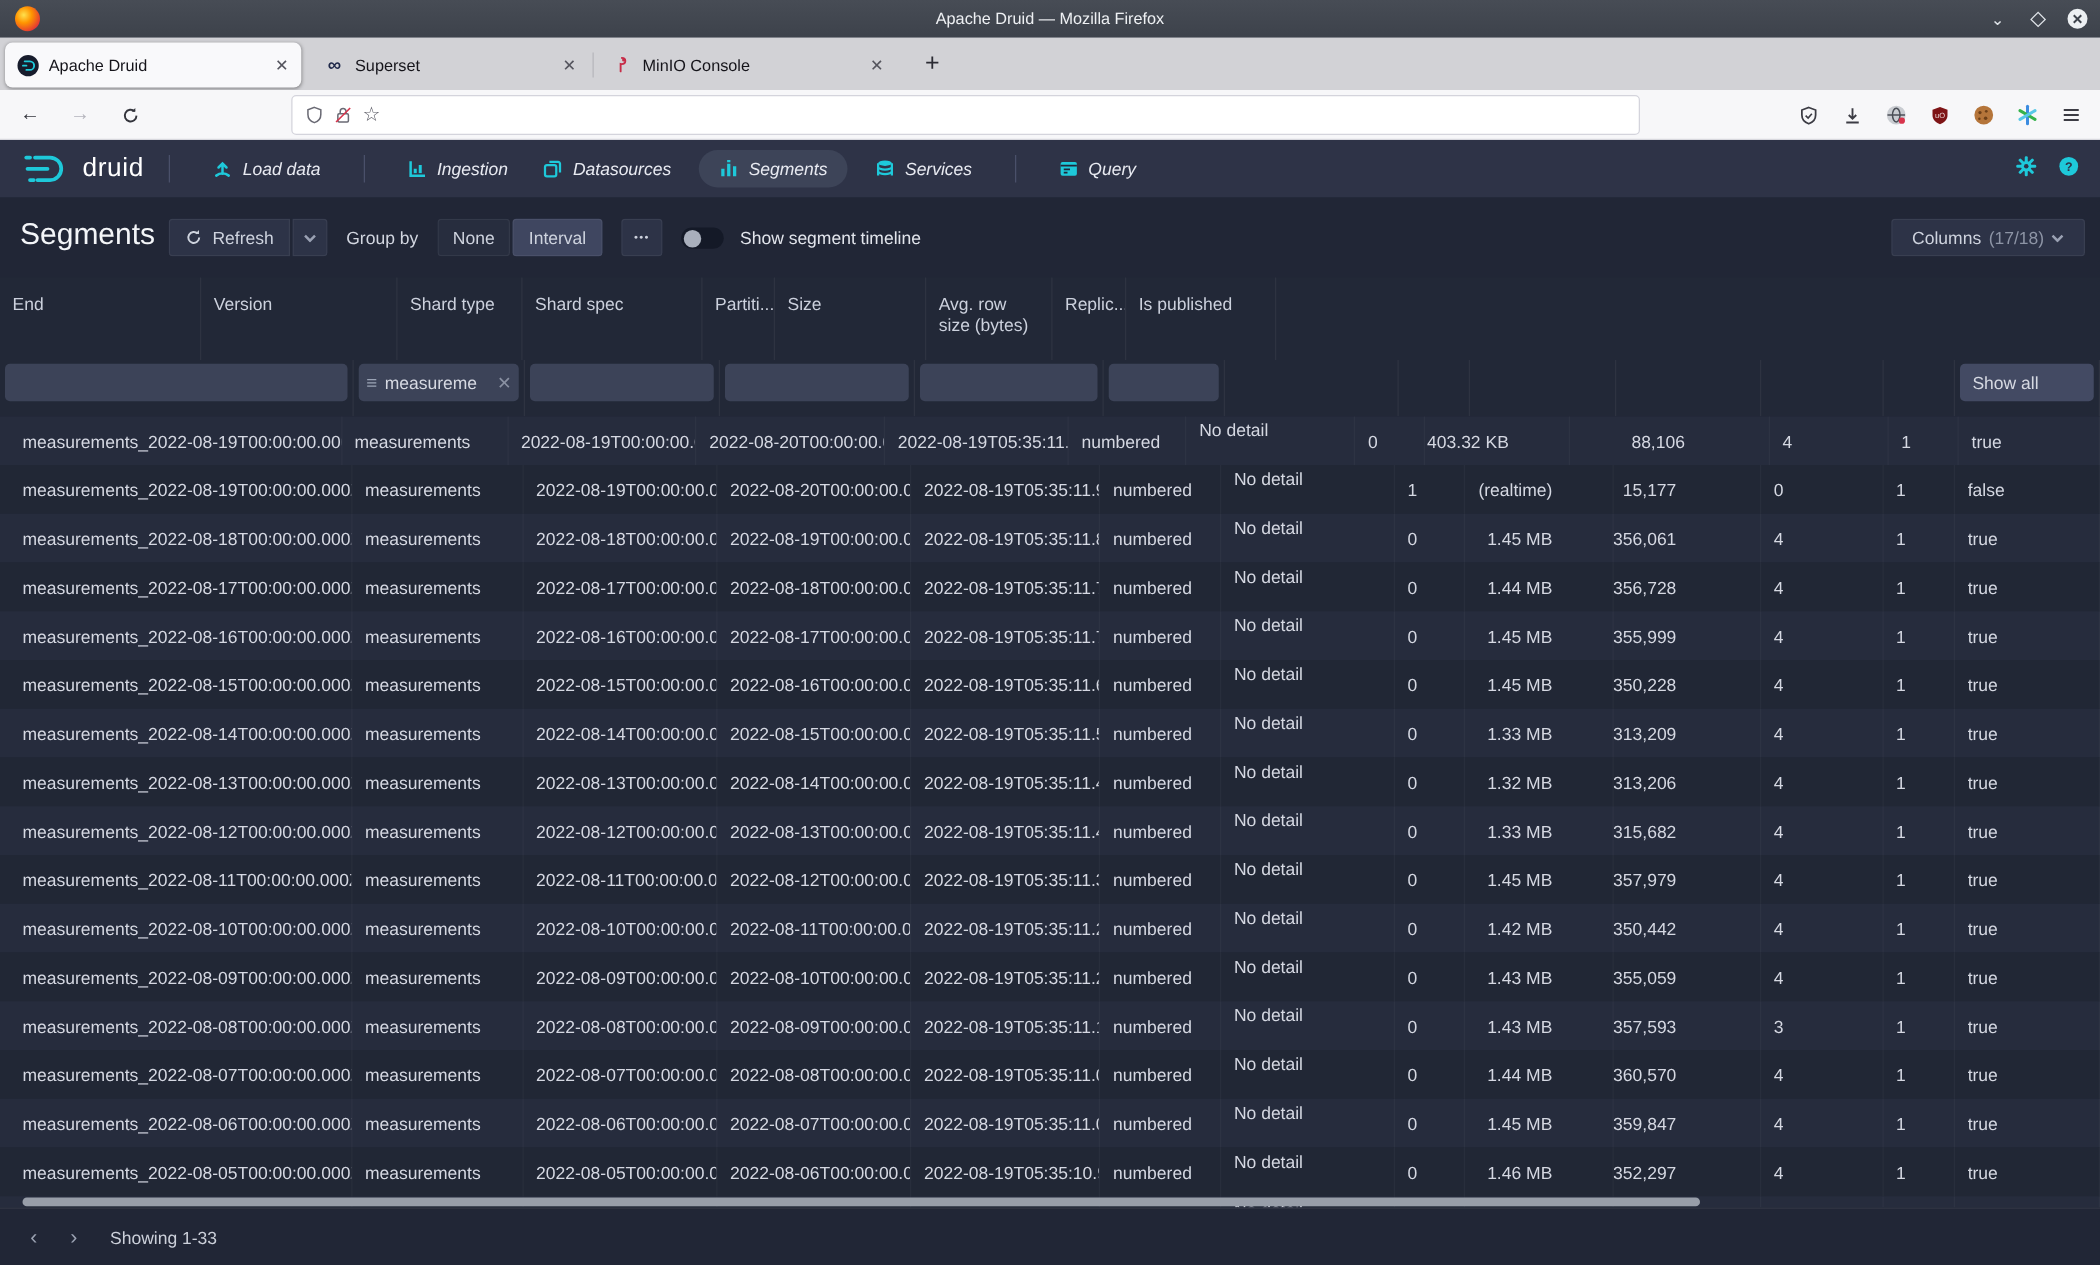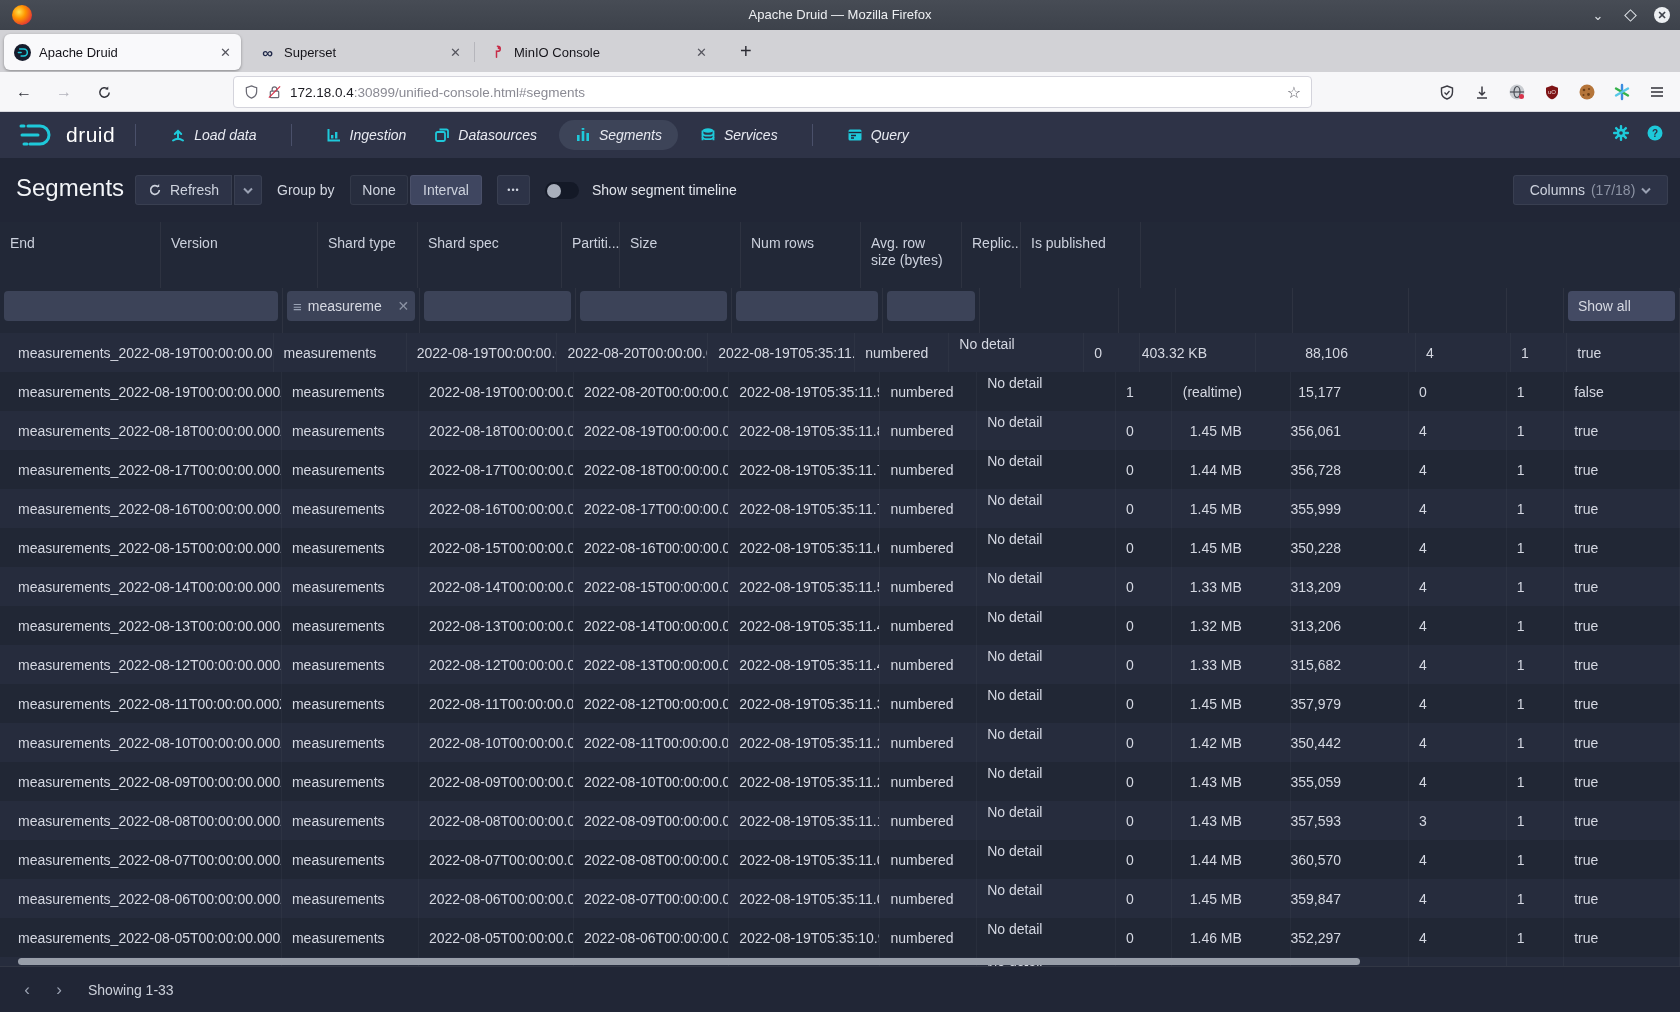--- a/index.html
+++ b/index.html
@@ -146,21 +146,20 @@
           <path d="M8 1.5l5.5 2v4c0 3.4-2.3 5.9-5.5 7-3.2-1.1-5.5-3.6-5.5-7v-4z" fill="none" stroke="#6a6a74" stroke-width="1.3"></path>
         </svg>
     </span>
     <span class="uicon">
       <svg width="15" height="16" viewBox="0 0 16 16">
           <rect x="3.5" y="7" width="9" height="7" rx="1" fill="none" stroke="#6a6a74" stroke-width="1.3"></rect>
           <path d="M5.5 7V5a2.5 2.5 0 0 1 5 0v2" fill="none" stroke="#6a6a74" stroke-width="1.3"></path>
           <path d="M2 14L14 2" stroke="#d8344c" stroke-width="1.4"></path>
         </svg>
     </span>
-    <span class="urltext"><b>172.18.0.4</b><span>:30899/unified-console.html#segments</span></span>
     <span class="star">☆</span>
   </div>
   <div class="extrow">
     <span class="ext">
       <svg width="16" height="17" viewBox="0 0 16 16">
           <path d="M8 1.5l5.5 2v4c0 3.4-2.3 5.9-5.5 7-3.2-1.1-5.5-3.6-5.5-7v-4z" fill="none" stroke="#3c3c44" stroke-width="1.4"></path>
           <path d="M5.5 8l2 2 3-3.5" fill="none" stroke="#3c3c44" stroke-width="1.3"></path>
         </svg>
     </span>
     <span class="ext">
@@ -328,21 +327,20 @@
     </div>
   </div>
 
   <div class="thead" id="thead">
       <div class="th" style="width: 161px;"><span>End</span></div>
       <div class="th" style="width: 157px;"><span>Version</span></div>
       <div class="th" style="width: 100px;"><span>Shard type</span></div>
       <div class="th" style="width: 144px;"><span>Shard spec</span></div>
       <div class="th" style="width: 58px;"><span>Partiti...</span></div>
       <div class="th" style="width: 121px;"><span>Size</span></div>
-      <div class="th" style="width: 120px;"><span>Num rows</span></div>
       <div class="th" style="width: 101px;"><span>Avg. row size (bytes)</span></div>
       <div class="th" style="width: 59px;"><span>Replic...</span></div>
       <div class="th" style="width: 120px;"><span>Is published</span></div>
     </div>
   <div class="frow" id="frow">
       <div class="fcell" style="width: 293px;">
         <div class="finput"></div>
       </div>
       <div class="fcell" style="width: 142px;">
         <div class="fchip">

